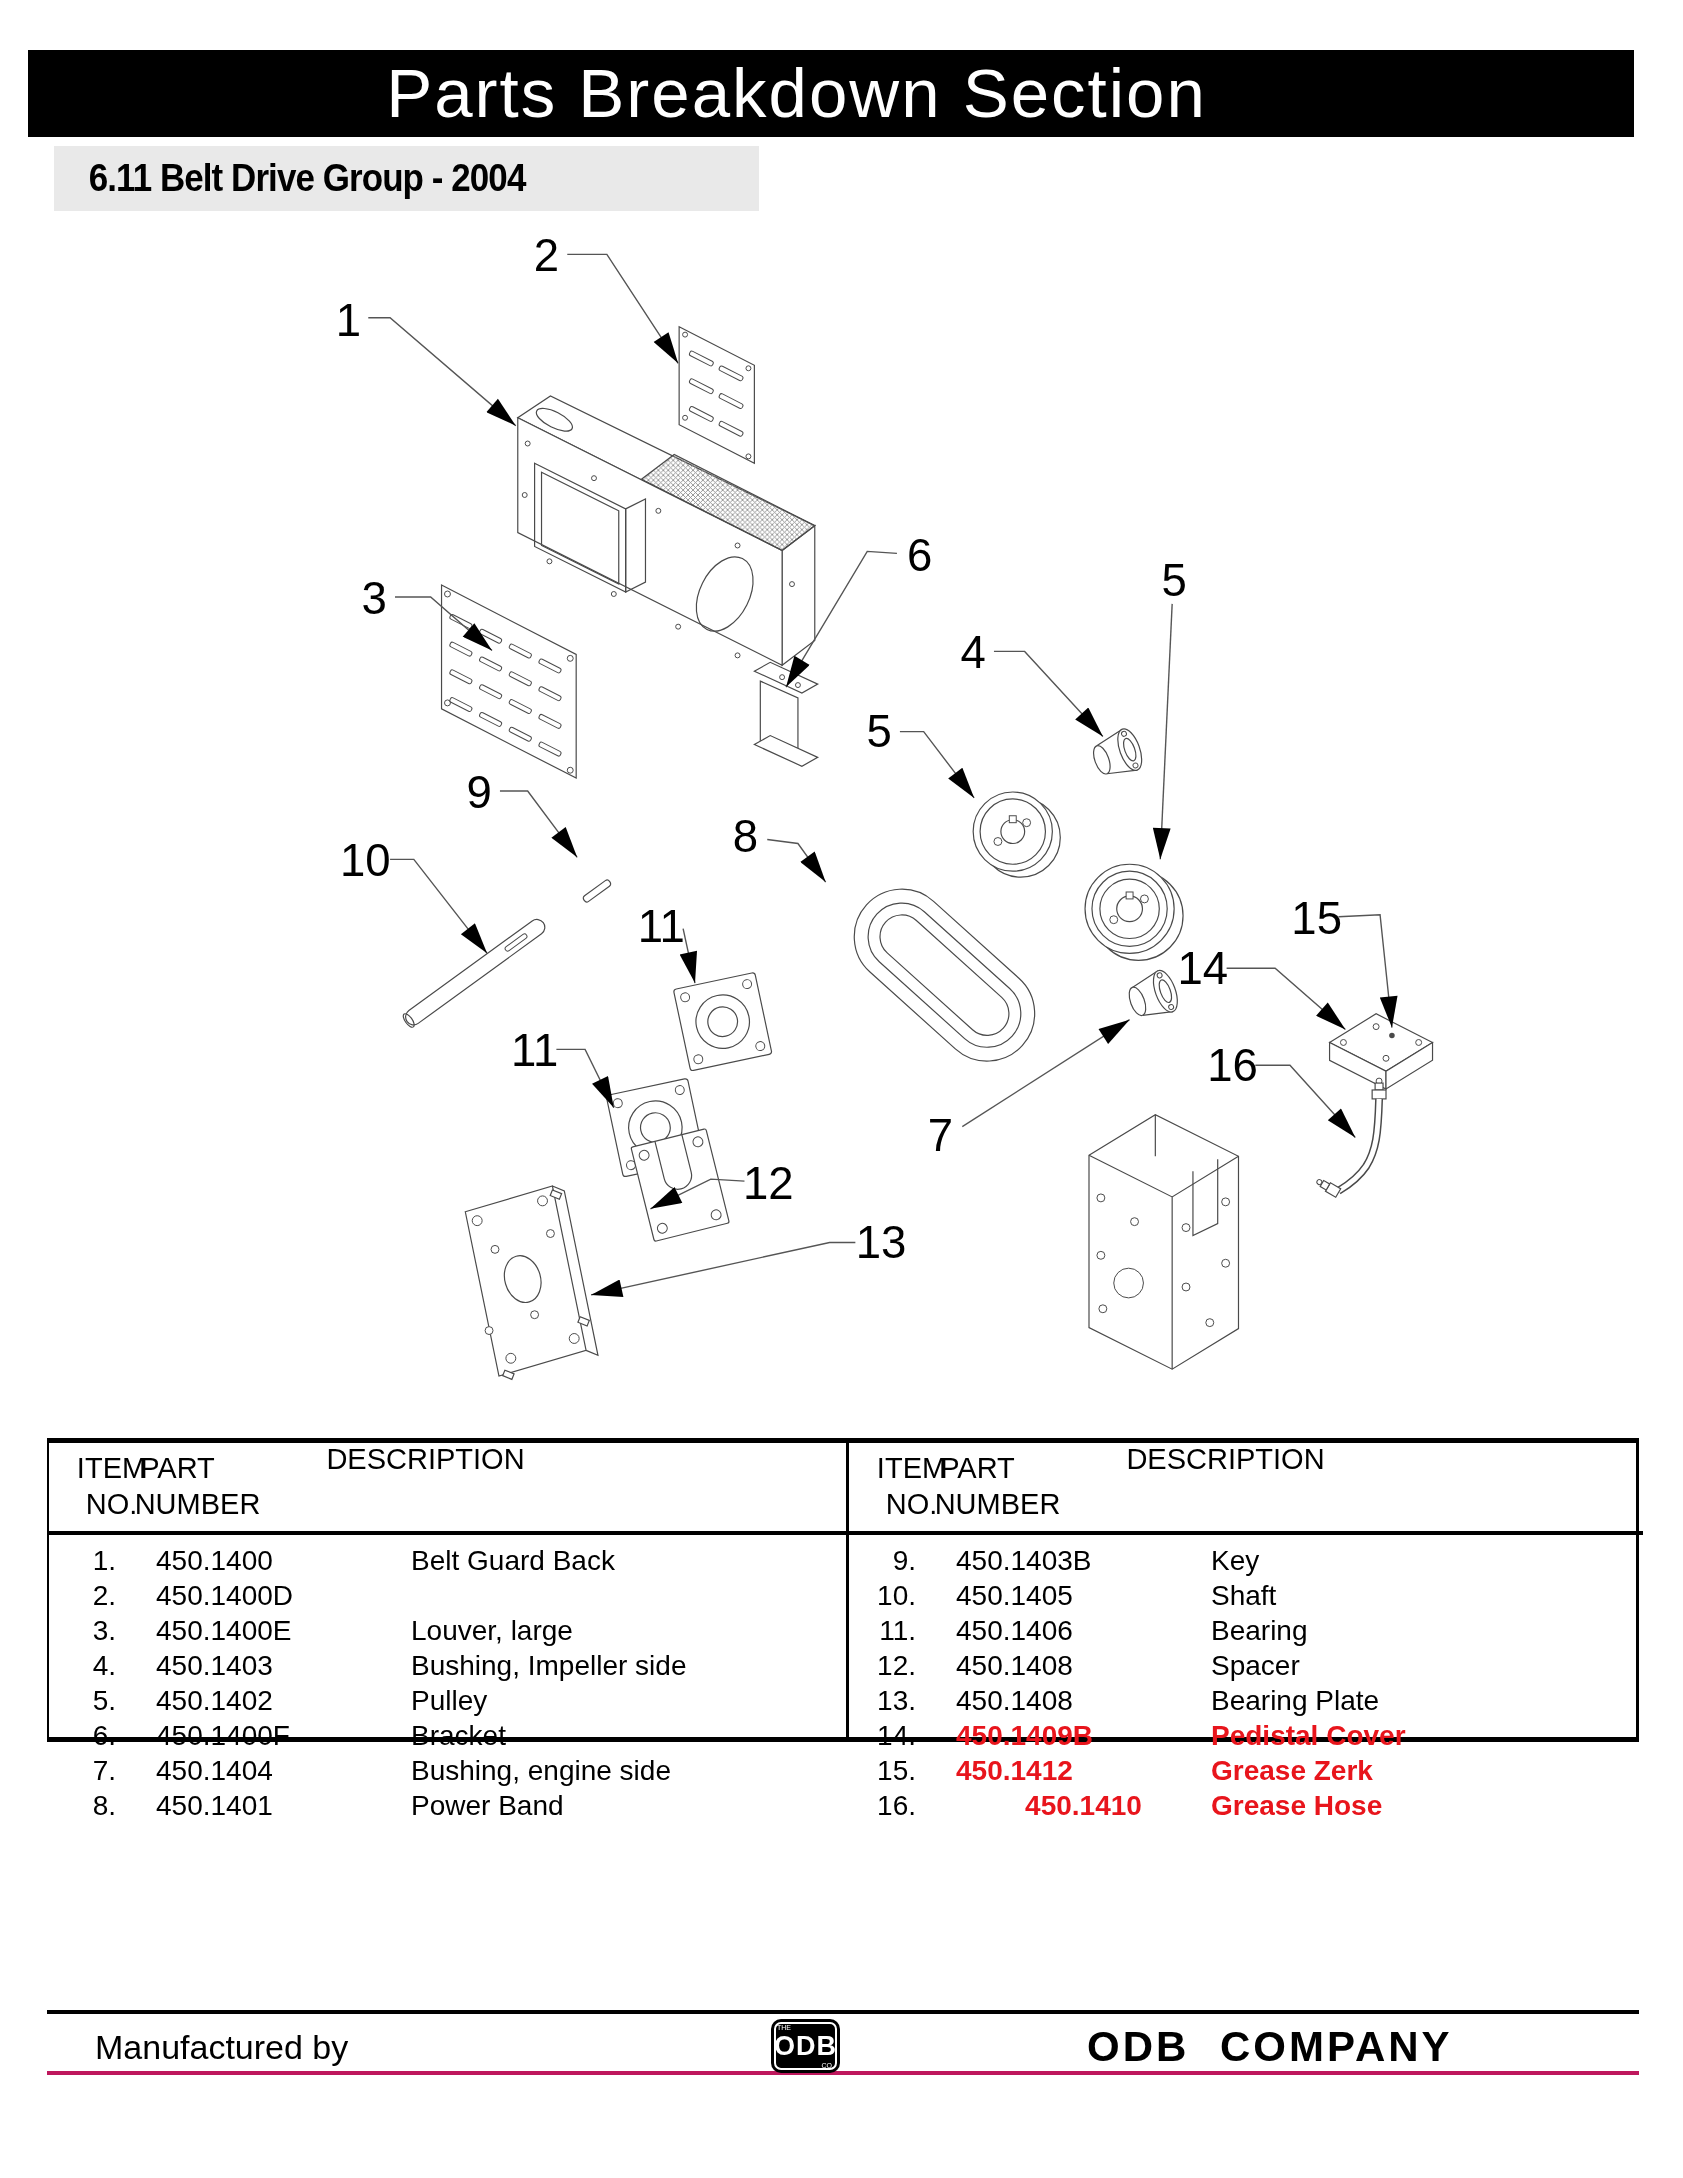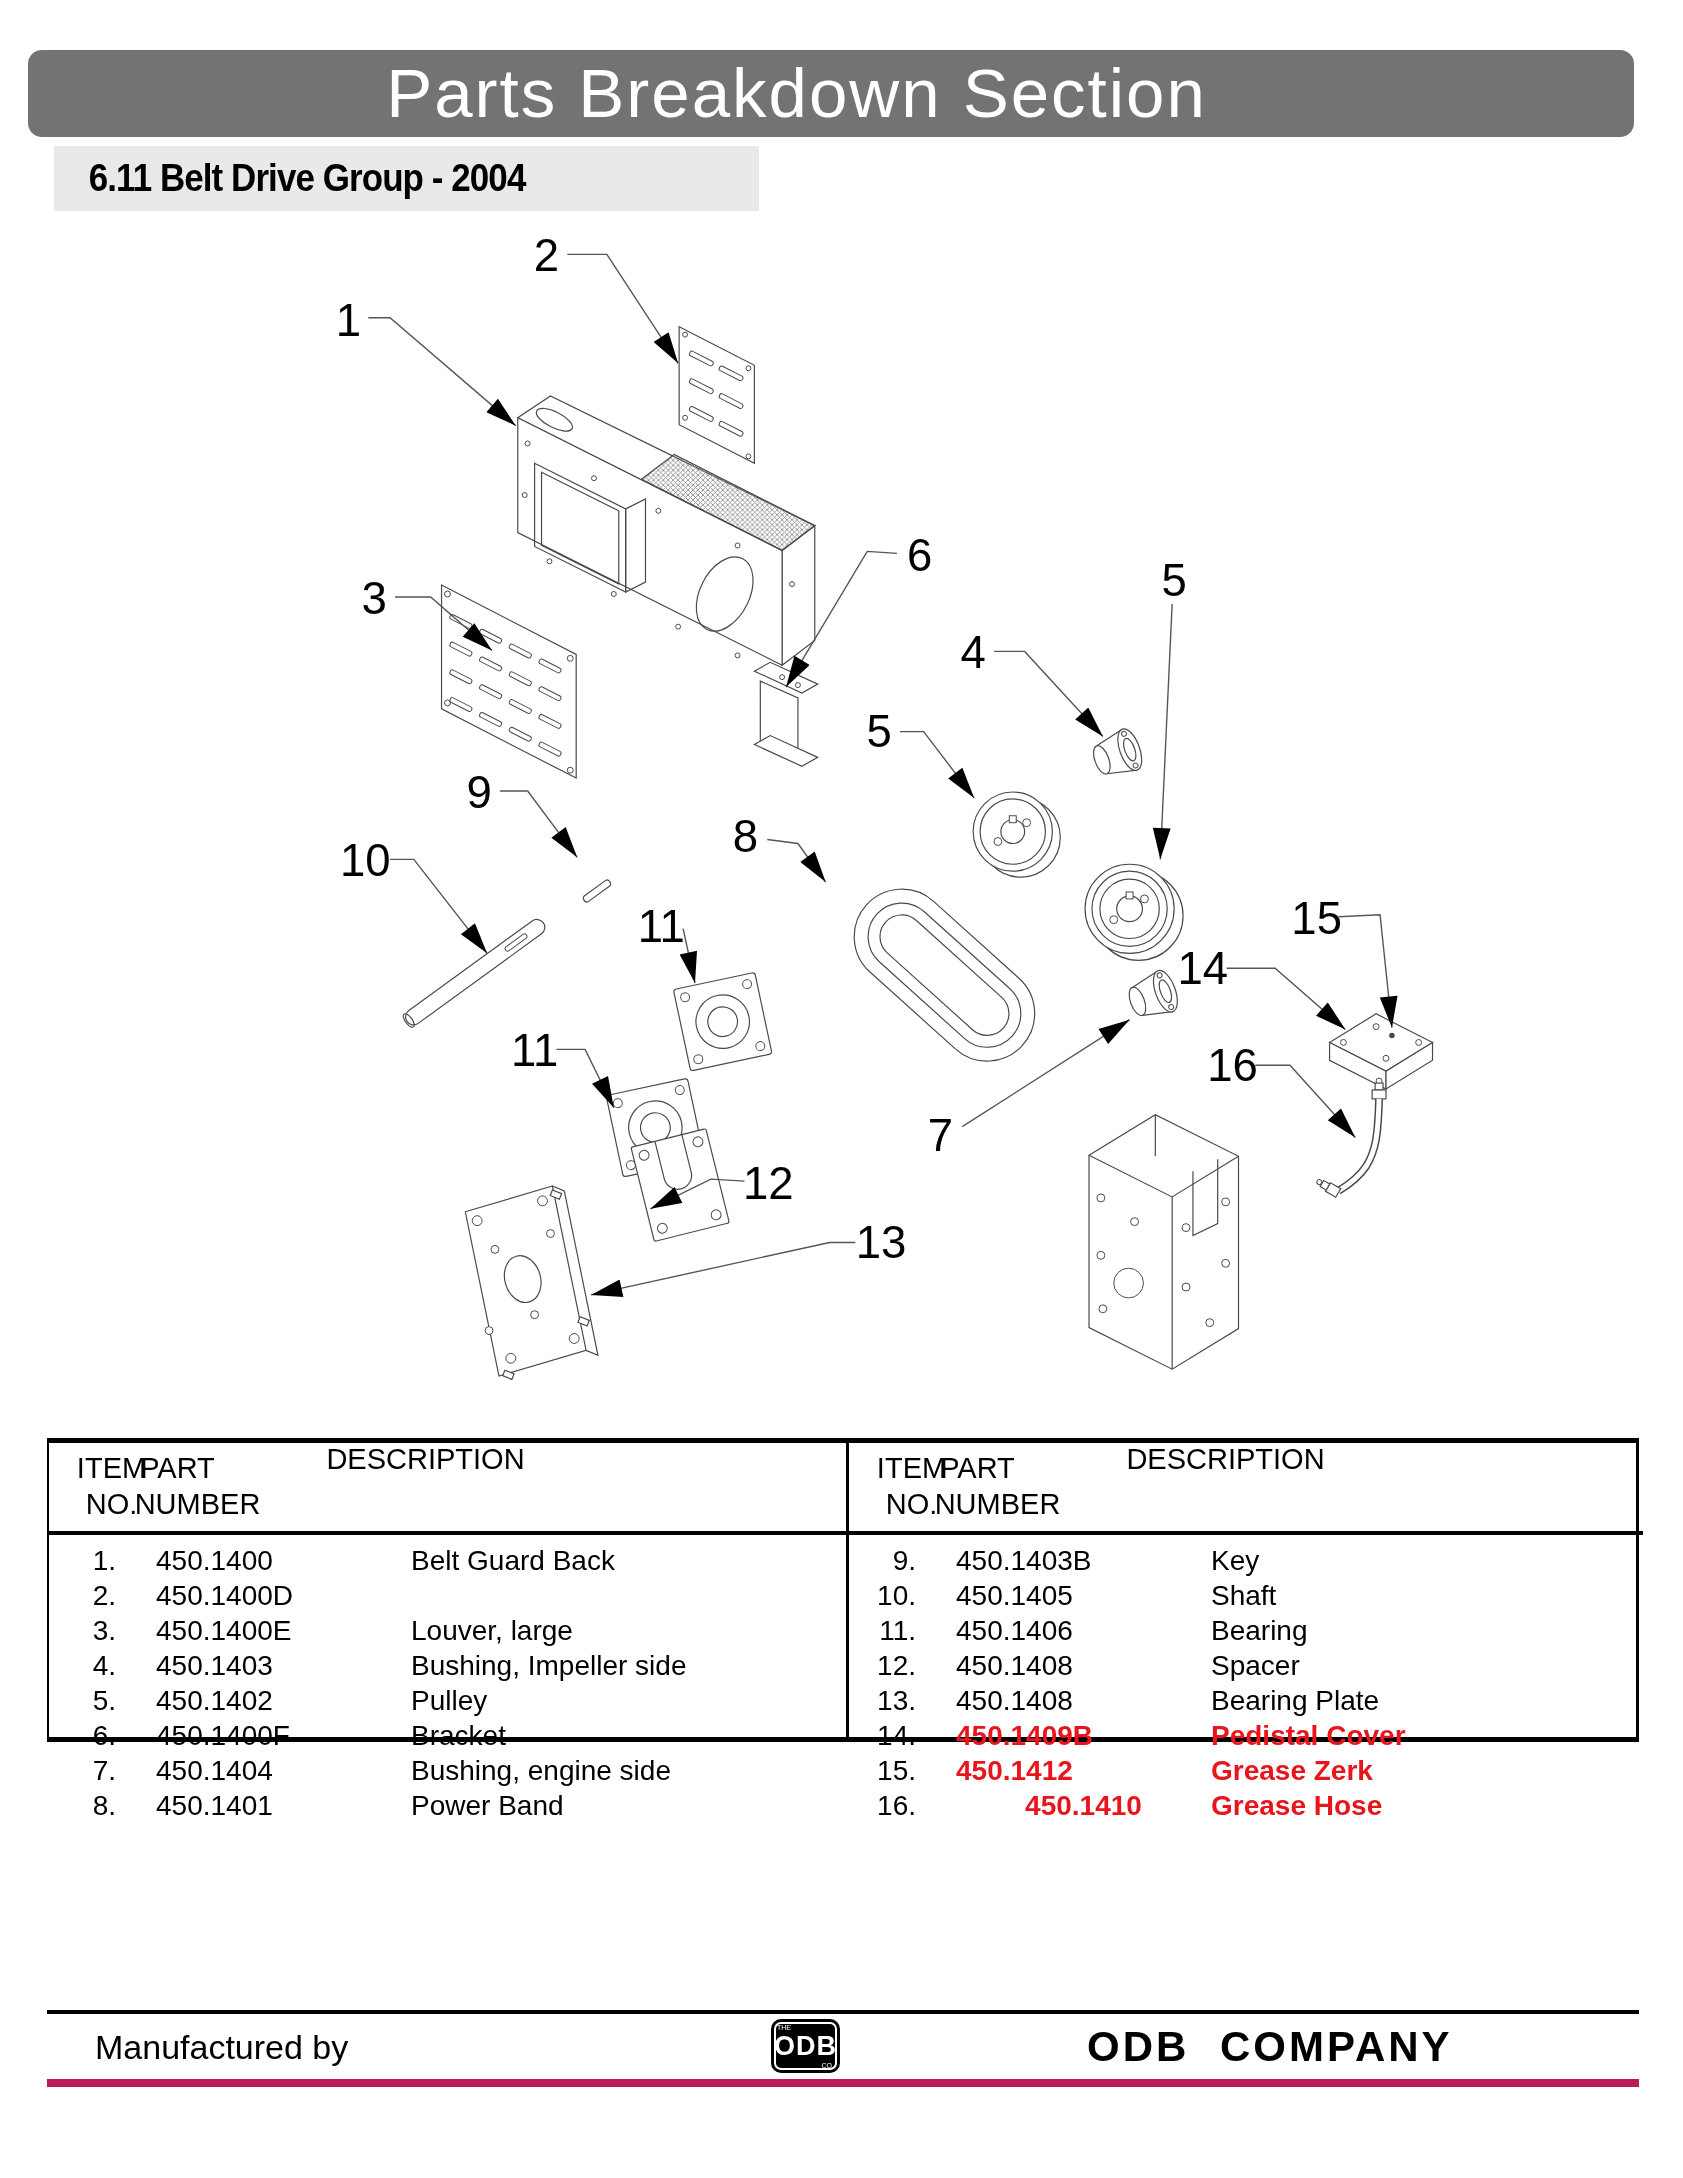--- a/index.html
+++ b/index.html
@@ -1,19 +1,19 @@
 <!DOCTYPE html>
 <html><head>
 <meta charset="utf-8">
 <style>
   html,body{margin:0;padding:0;background:#fff;}
   body{width:1683px;height:2178px;position:relative;font-family:"Liberation Sans",sans-serif;color:#000;overflow:hidden;}
   
-  .title-bar{position:absolute;left:28px;top:50px;width:1606px;height:87px;background:#737373;color:#fff;
-    display:flex;align-items:center;justify-content:center;padding-right:69px;box-sizing:border-box;border-radius:14px;}
+  .title-bar{position:absolute;left:28px;top:50px;width:1606px;height:87px;background:#000000;color:#fff;
+    display:flex;align-items:center;justify-content:center;padding-right:69px;box-sizing:border-box;}
   .title-bar span{font-size:69px;font-weight:400;letter-spacing:2px;white-space:nowrap;}
   .section-bar{position:absolute;left:54px;top:146px;width:685px;height:65px;background:#e9e9e9;
     display:flex;align-items:center;padding-left:20px;}
   .section-bar span{font-size:38px;font-weight:bold;padding-left:16px;letter-spacing:-1px;transform:scaleX(.92);transform-origin:left center;white-space:nowrap;}
   
   #diagram{position:absolute;left:0;top:0;width:1683px;height:2178px;}
   .part{stroke:#4a4a4a;stroke-width:1.2;fill:#fff;}
   .part-line{stroke:#4a4a4a;stroke-width:1.2;fill:none;}
   .hole{stroke:#4a4a4a;stroke-width:1;fill:#fff;}
   .leader{stroke:#555;stroke-width:1.4;fill:none;}
@@ -29,22 +29,22 @@
   .h-part{position:absolute;left:57px;top:7px;width:183px;text-align:center;line-height:36px;}
   .h-part div:first-child{padding-right:40px;}
   .h-desc{position:absolute;left:223px;top:0;width:307px;height:88px;display:flex;align-items:flex-start;justify-content:center;}
   .rows{position:absolute;top:100px;left:0;right:0;}
   .trow{display:flex;height:35px;line-height:35px;font-size:28px;}
   .c-no{width:67px;text-align:right;flex:none;}
   .c-part{margin-left:40px;width:255px;flex:none;}
   .c-desc{flex:1;}
   .hl{font-weight:bold;}
   
-  .footer{position:absolute;left:47px;top:2010px;width:1592px;height:77px;
-    border-top:4px solid #000;border-bottom:8px solid #be185d;box-sizing:border-box;}
+  .footer{position:absolute;left:47px;top:2010px;width:1592px;height:65px;
+    border-top:4px solid #000;border-bottom:4px solid #be185d;box-sizing:border-box;}
   .mfg{position:absolute;left:48px;top:14px;font-size:34px;}
   .logo{position:absolute;left:724px;top:5px;width:69px;height:54px;background:#000;border-radius:10px;
     display:flex;align-items:center;justify-content:center;}
   .logo .inner{position:absolute;left:3px;top:3px;right:3px;bottom:3px;border:2px solid #fff;border-radius:7px;}
   .logo .odb{color:#fff;font-weight:bold;font-size:27px;letter-spacing:1px;z-index:2;}
   .logo .tiny-top{position:absolute;left:6px;top:5px;color:#fff;font-size:7px;z-index:2;}
   .logo .tiny-bot{position:absolute;right:6px;bottom:4px;color:#fff;font-size:7px;z-index:2;}
   .company{position:absolute;left:1040px;top:9px;font-size:42px;font-weight:bold;letter-spacing:3px;word-spacing:16px;white-space:nowrap;}
 </style>
 </head>

